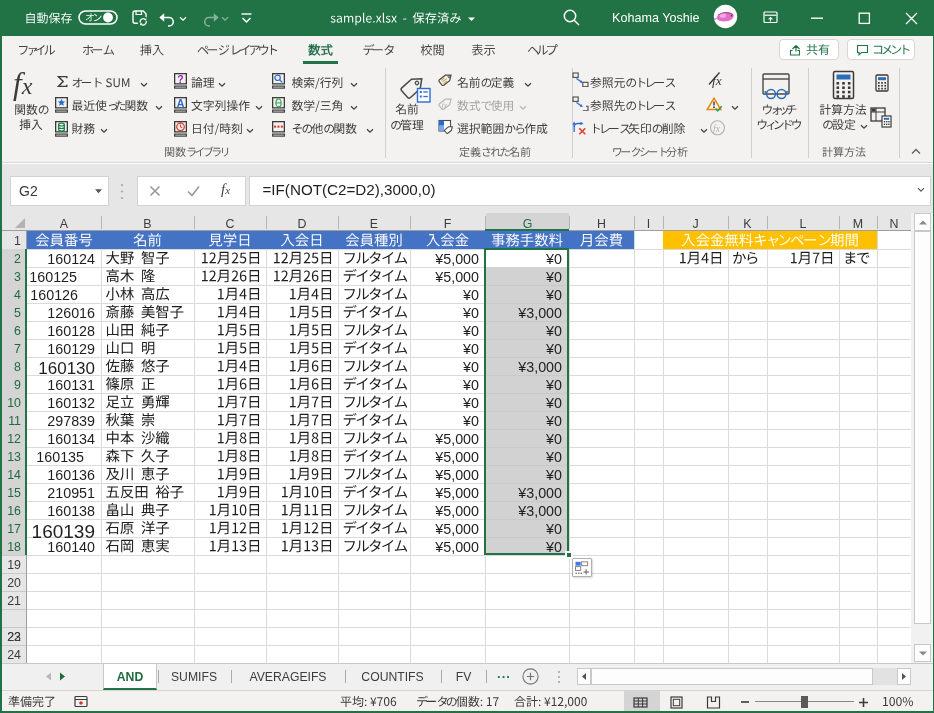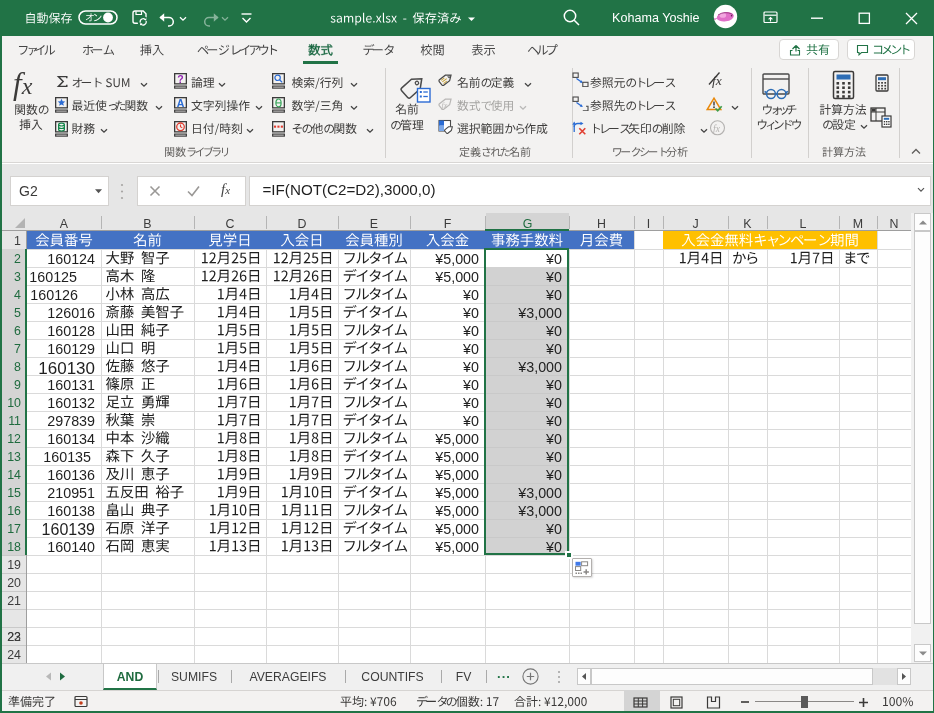--- a/index.html
+++ b/index.html
@@ -706,33 +706,33 @@
 <div class="t" style="left:485px;top:377.2px;font-size:14.3px;color:#1f1f1f;width:82px;text-align:right;padding-right:5px;z-index:12">¥0</div>
 <div class="t" style="left:27px;top:395.2px;font-size:14.3px;color:#1f1f1f;width:73px;text-align:right;padding-right:5px">160132</div>
 <div class="t" style="left:410px;top:395.2px;font-size:14.3px;color:#1f1f1f;width:74px;text-align:right;padding-right:5px">¥0</div>
 <div class="t" style="left:485px;top:395.2px;font-size:14.3px;color:#1f1f1f;width:82px;text-align:right;padding-right:5px;z-index:12">¥0</div>
 <div class="t" style="left:27px;top:413.2px;font-size:14.3px;color:#1f1f1f;width:73px;text-align:right;padding-right:5px">297839</div>
 <div class="t" style="left:410px;top:413.2px;font-size:14.3px;color:#1f1f1f;width:74px;text-align:right;padding-right:5px">¥0</div>
 <div class="t" style="left:485px;top:413.2px;font-size:14.3px;color:#1f1f1f;width:82px;text-align:right;padding-right:5px;z-index:12">¥0</div>
 <div class="t" style="left:27px;top:431.2px;font-size:14.3px;color:#1f1f1f;width:73px;text-align:right;padding-right:5px">160134</div>
 <div class="t" style="left:410px;top:431.2px;font-size:14.3px;color:#1f1f1f;width:74px;text-align:right;padding-right:5px">¥5,000</div>
 <div class="t" style="left:485px;top:431.2px;font-size:14.3px;color:#1f1f1f;width:82px;text-align:right;padding-right:5px;z-index:12">¥0</div>
-<div class="t" style="left:27px;top:449.2px;font-size:14.3px;color:#1f1f1f;width:73px;text-align:right;padding-right:9px">160135</div>
+<div class="t" style="left:27px;top:449.2px;font-size:14.3px;color:#1f1f1f;width:73px;text-align:right;padding-right:16px">160135</div>
 <div class="t" style="left:410px;top:449.2px;font-size:14.3px;color:#1f1f1f;width:74px;text-align:right;padding-right:5px">¥5,000</div>
 <div class="t" style="left:485px;top:449.2px;font-size:14.3px;color:#1f1f1f;width:82px;text-align:right;padding-right:5px;z-index:12">¥0</div>
 <div class="t" style="left:27px;top:467.2px;font-size:14.3px;color:#1f1f1f;width:73px;text-align:right;padding-right:5px">160136</div>
 <div class="t" style="left:410px;top:467.2px;font-size:14.3px;color:#1f1f1f;width:74px;text-align:right;padding-right:5px">¥5,000</div>
 <div class="t" style="left:485px;top:467.2px;font-size:14.3px;color:#1f1f1f;width:82px;text-align:right;padding-right:5px;z-index:12">¥0</div>
 <div class="t" style="left:27px;top:485.2px;font-size:14.3px;color:#1f1f1f;width:73px;text-align:right;padding-right:5px">210951</div>
 <div class="t" style="left:410px;top:485.2px;font-size:14.3px;color:#1f1f1f;width:74px;text-align:right;padding-right:5px">¥5,000</div>
 <div class="t" style="left:485px;top:485.2px;font-size:14.3px;color:#1f1f1f;width:82px;text-align:right;padding-right:5px;z-index:12">¥3,000</div>
 <div class="t" style="left:27px;top:503.2px;font-size:14.3px;color:#1f1f1f;width:73px;text-align:right;padding-right:5px">160138</div>
 <div class="t" style="left:410px;top:503.2px;font-size:14.3px;color:#1f1f1f;width:74px;text-align:right;padding-right:5px">¥5,000</div>
 <div class="t" style="left:485px;top:503.2px;font-size:14.3px;color:#1f1f1f;width:82px;text-align:right;padding-right:5px;z-index:12">¥3,000</div>
-<div class="t" style="left:27px;top:521.2px;font-size:16px;color:#1f1f1f;width:73px;text-align:right;padding-right:5px">160139</div>
+<div class="t" style="left:27px;top:521.2px;font-size:19px;color:#1f1f1f;width:73px;text-align:right;padding-right:5px">160139</div>
 <div class="t" style="left:410px;top:521.2px;font-size:14.3px;color:#1f1f1f;width:74px;text-align:right;padding-right:5px">¥5,000</div>
 <div class="t" style="left:485px;top:521.2px;font-size:14.3px;color:#1f1f1f;width:82px;text-align:right;padding-right:5px;z-index:12">¥0</div>
 <div class="t" style="left:27px;top:539.2px;font-size:14.3px;color:#1f1f1f;width:73px;text-align:right;padding-right:5px">160140</div>
 <div class="t" style="left:410px;top:539.2px;font-size:14.3px;color:#1f1f1f;width:74px;text-align:right;padding-right:5px">¥5,000</div>
 <div class="t" style="left:485px;top:539.2px;font-size:14.3px;color:#1f1f1f;width:82px;text-align:right;padding-right:5px;z-index:12">¥0</div>
 <div class="ab" style="left:486px;top:267px;width:82px;height:288px;background:#d2d2d2;z-index:10"></div>
 <div class="ab" style="left:486px;top:284.5px;width:82px;height:1px;background:#c9c9c9;z-index:10"></div>
 <div class="ab" style="left:486px;top:302.5px;width:82px;height:1px;background:#c9c9c9;z-index:10"></div>
 <div class="ab" style="left:486px;top:320.5px;width:82px;height:1px;background:#c9c9c9;z-index:10"></div>
 <div class="ab" style="left:486px;top:338.5px;width:82px;height:1px;background:#c9c9c9;z-index:10"></div>

